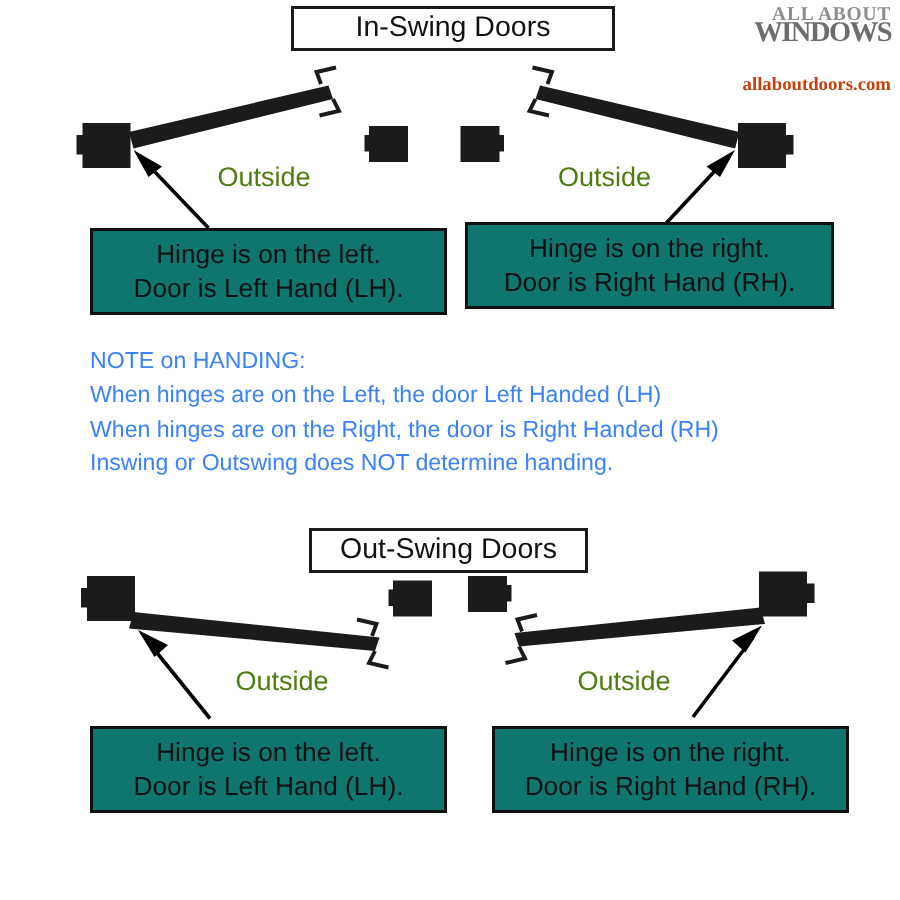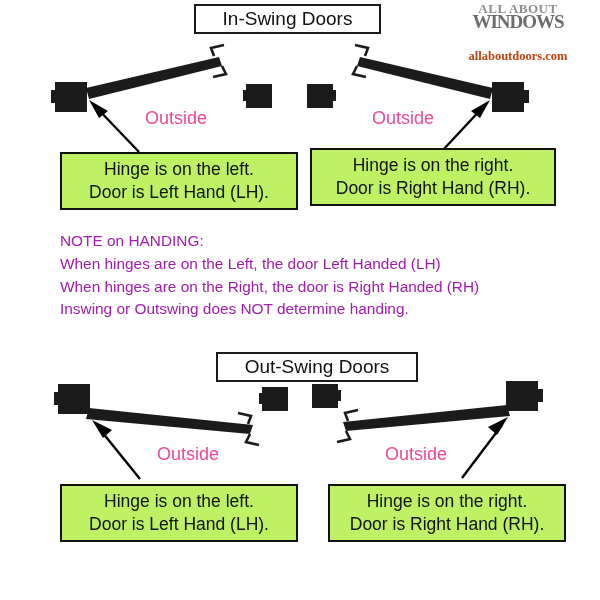--- a/index.html
+++ b/index.html
@@ -7,60 +7,60 @@
     width:600px;height:600px;
     background:#ffffff;
     font-family:"Liberation Sans",sans-serif;
     color:#111;
     overflow:hidden;
     position:relative;
   }
   .stage{position:absolute;left:0;top:0;width:600px;height:600px;}
 
   
-  .logo{position:absolute;right:6px;top:2px;width:152px;text-align:center;
+  .logo{position:absolute;right:6px;top:2px;width:152px;text-align:right;
         font-family:"Liberation Serif",serif;line-height:1;}
   .logo-l1{font-size:13px;letter-spacing:.5px;color:#8d8d8d;font-weight:bold;
            display:block;white-space:nowrap;}
   .logo-l2{font-size:25px;letter-spacing:-.5px;color:#6d6d6d;font-weight:bold;
            display:block;white-space:nowrap;margin-top:-1px;}
   .logo-l3{font-size:19px;letter-spacing:-1px;color:#6d6d6d;font-weight:bold;
            display:block;white-space:nowrap;margin-top:-3px;}
   .logo-url{font-size:12.5px;color:#c2410c;font-weight:bold;display:block;
             white-space:nowrap;margin-top:19px;}
   .amp{font-size:30px;vertical-align:-3px;}
 
   
   .titlebox{position:absolute;border:2px solid #1a1a1a;background:#fff;
             display:flex;align-items:center;justify-content:center;
             font-size:19px;color:#111;box-sizing:border-box;}
-  #title-inswing{left:194px;top:4px;width:187px;height:30px;}
-  #title-outswing{left:216px;top:352px;width:202px;height:30px;}
+  #title-inswing{left:194px;top:4px;width:216px;height:30px;}
+  #title-outswing{left:206px;top:352px;width:186px;height:30px;}
 
   
-  .caption{position:absolute;border:2px solid #111;background:#bef264;
+  .caption{position:absolute;border:2px solid #111;background:#0f766e;
            box-sizing:border-box;display:flex;flex-direction:column;
            align-items:center;justify-content:center;
            font-size:17.5px;line-height:1.32;color:#111;}
   .caption span{display:block;white-space:nowrap;}
   #cap-tl{left:60px;top:152px;width:238px;height:58px;}
   #cap-tr{left:310px;top:148px;width:246px;height:58px;}
   #cap-bl{left:60px;top:484px;width:238px;height:58px;}
   #cap-br{left:328px;top:484px;width:238px;height:58px;}
 
   
-  .outside{position:absolute;font-size:18px;color:#ec4899;white-space:nowrap;}
+  .outside{position:absolute;font-size:18px;color:#4d7c0f;white-space:nowrap;}
   #outside-tl{left:145px;top:108px;}
   #outside-tr{left:372px;top:108px;}
   #outside-bl{left:157px;top:444px;}
   #outside-br{left:385px;top:444px;}
 
   
   .note{position:absolute;left:60px;top:230px;width:470px;
-        font-size:15.4px;line-height:1.48;color:#a21caf;}
+        font-size:15.4px;line-height:1.48;color:#3b82f6;}
   .note span{display:block;white-space:nowrap;}
 
   svg{position:absolute;left:0;top:0;width:600px;height:600px;
       pointer-events:none;overflow:visible;}
 </style>
 </head>
 <body>
 
 <div class="stage">
 

